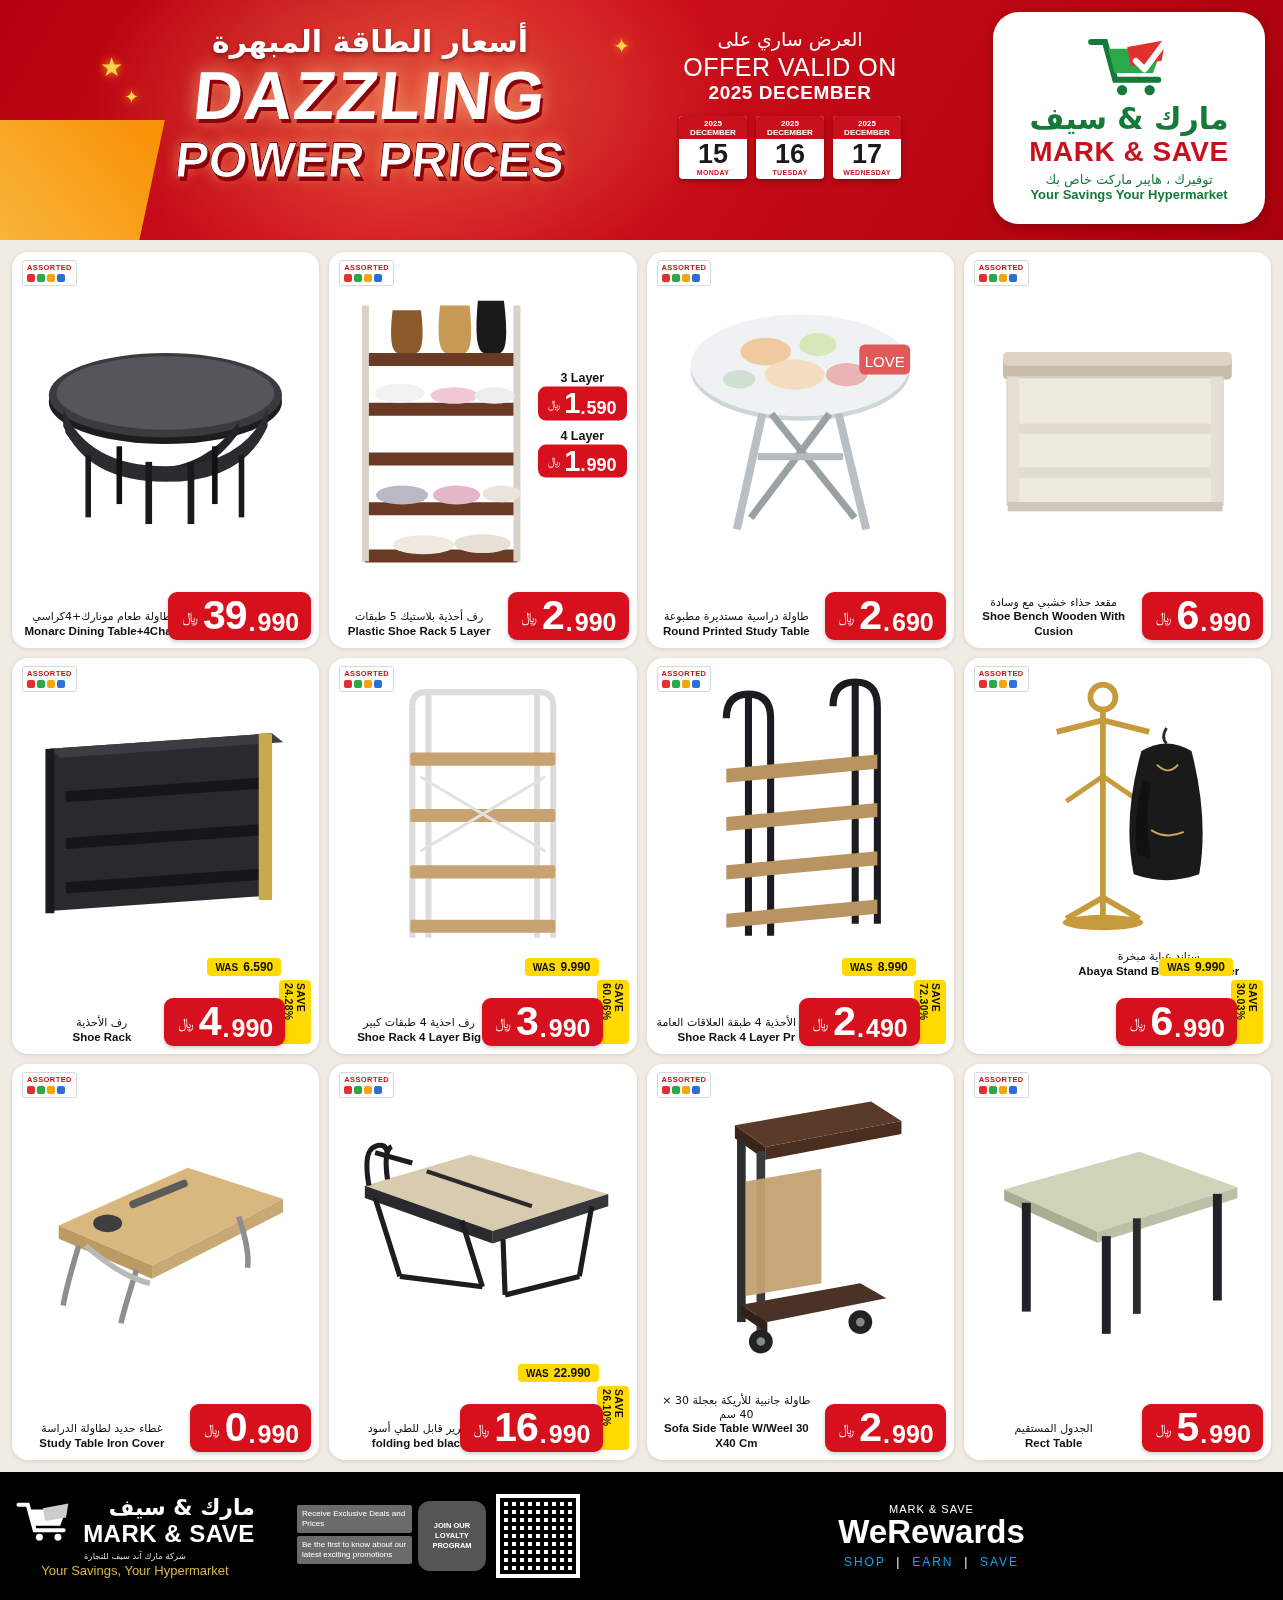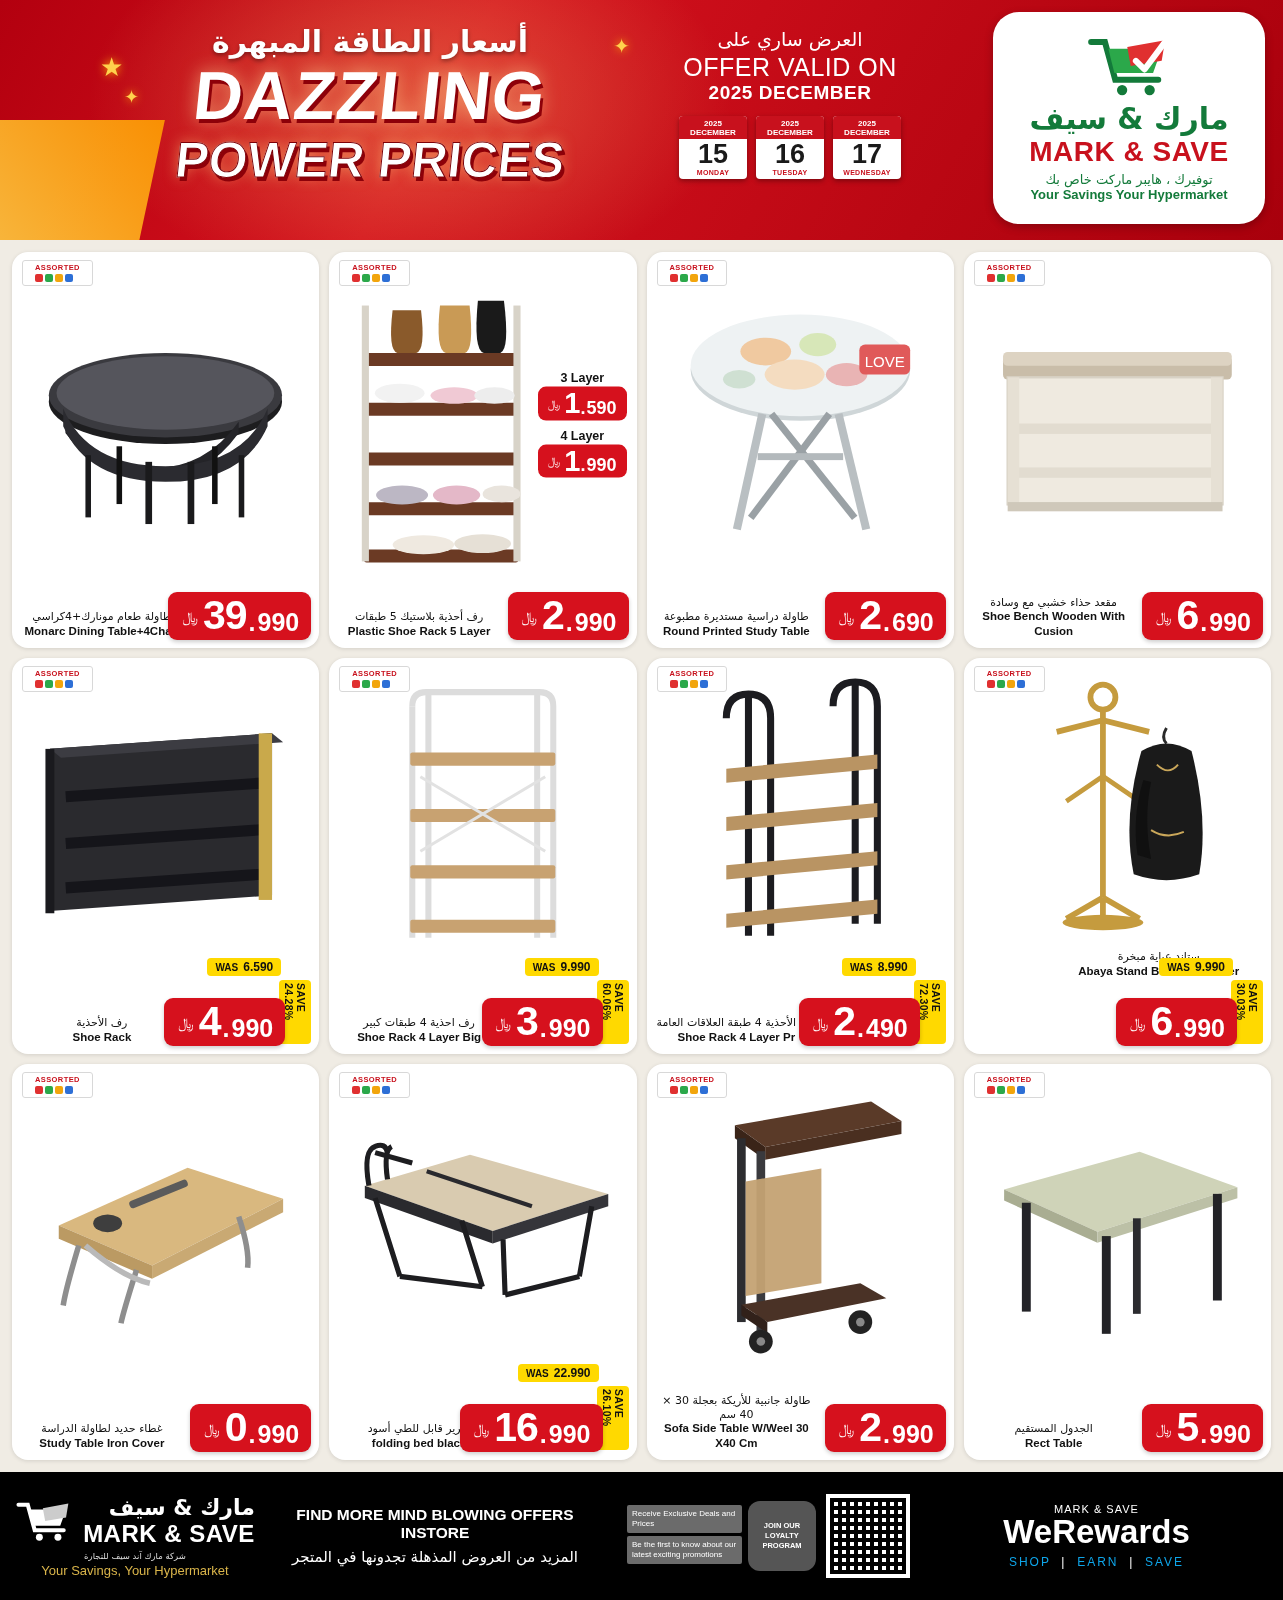--- a/index.html
+++ b/index.html
@@ -97,21 +97,21 @@
     gap: 10px;
     padding: 8px 12px;
   }
   .card {
     background: #fff; border-radius: 16px; position: relative; overflow: hidden;
     box-shadow: 0 1px 4px rgba(0,0,0,.12);
   }
   .assorted {
     position: absolute; left: 10px; top: 8px; z-index: 4;
     background: #fff; border: 1px solid #d8d8d8; border-radius: 3px;
-    padding: 2px 12px 3px;
+    padding: 2px 4px 3px;
   }
   .assorted .lbl { font-size: 7.5px; font-weight: bold; color: #c8111d; letter-spacing: .4px; }
   .assorted .dots { display: flex; gap: 2px; margin-top: 2px; }
   .assorted .dots i { width: 8px; height: 8px; border-radius: 2px; display: block; }
 
   .prod-img { position: absolute; left: 0; right: 0; top: 18px; bottom: 70px; display: flex; align-items: center; justify-content: center; }
   .prod-img svg { max-width: 94%; max-height: 100%; }
 
   .names {
     position: absolute; left: 10px; bottom: 10px; width: 52%;
@@ -750,24 +750,20 @@
       </svg>
       <div>
         <div class="mk-ar">مارك &amp; سيف</div>
         <div class="mk-en">MARK &amp; SAVE</div>
       </div>
     </div>
     <div class="sub1">شركة مارك آند سيف للتجارة</div>
     <div class="sub2">Your Savings, Your Hypermarket</div>
   </div>
 
-  <div class="f-mid">
-    <div class="en">FIND MORE MIND BLOWING OFFERS INSTORE</div>
-    <div class="ar">المزيد من العروض المذهلة تجدونها في المتجر</div>
-  </div>
 
   <div class="promo-box">
     <div class="promo-line">Receive Exclusive Deals and Prices</div>
     <div class="promo-line">Be the first to know about our latest exciting promotions</div>
   </div>
 
   <div class="loyalty">JOIN OUR LOYALTY PROGRAM</div>
 
   <div class="qr">
       <div class="qr-inner"></div>

